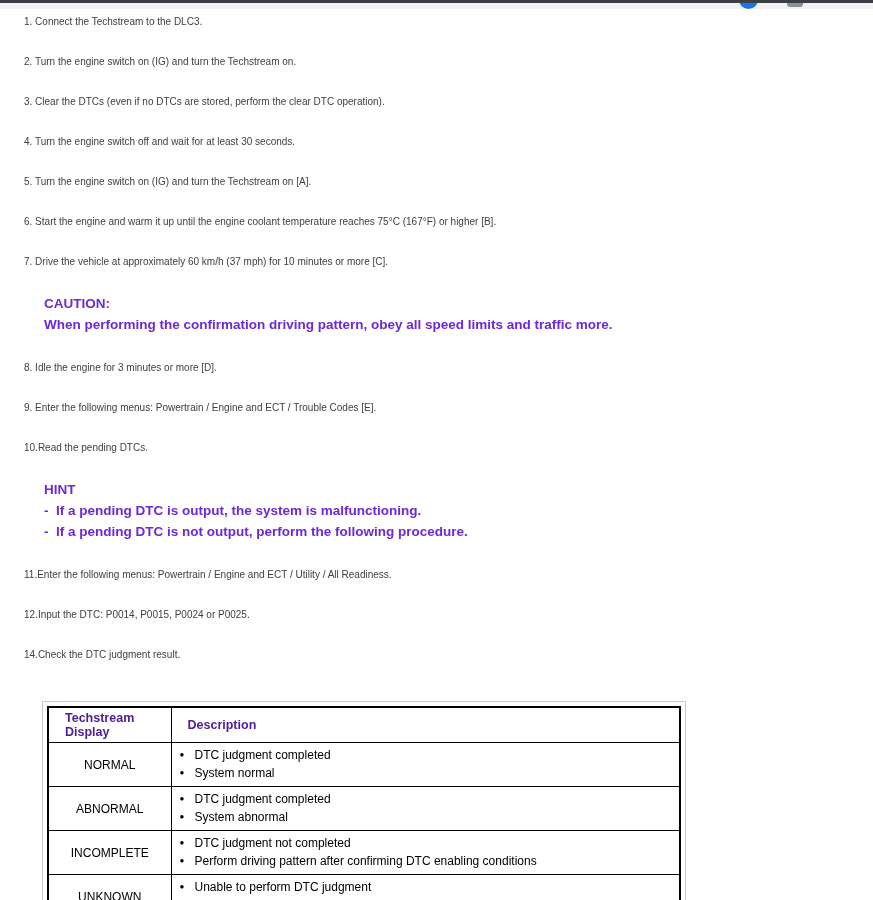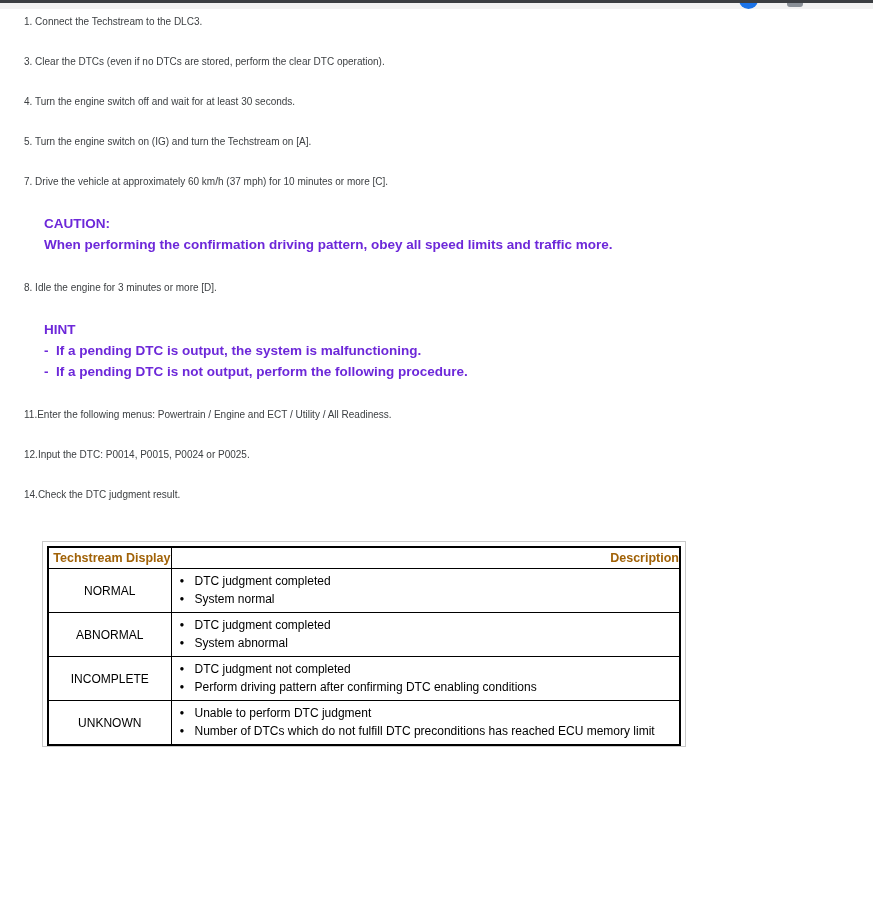--- a/index.html
+++ b/index.html
@@ -60,23 +60,23 @@
     border-collapse: collapse;
     border: 2px solid #000000;
   }
   table.dtc th, table.dtc td {
     border: 1px solid #000000;
     font-family: "Liberation Sans", sans-serif;
   }
   table.dtc th {
     font-size: 12.5px;
     font-weight: bold;
-    color: #a16207;
-    padding: 3px 0;
-    text-align: right;
+    color: #4c1d95;
+    padding: 3px 16px;
+    text-align: left;
     background: #ffffff;
   }
   td.disp {
     width: 123px;
     text-align: center;
     vertical-align: middle;
     font-size: 12px;
     color: #000;
     padding: 2px;
   }
@@ -102,31 +102,35 @@
 <body>
 
 <div class="topbar">
   <div class="partial-circle"></div>
   <div class="partial-glyph"></div>
 </div>
 
 <div class="content">
 
   <div class="step">1. Connect the Techstream to the DLC3.</div>
+  <div class="step">2. Turn the engine switch on (IG) and turn the Techstream on.</div>
   <div class="step">3. Clear the DTCs (even if no DTCs are stored, perform the clear DTC operation).</div>
   <div class="step">4. Turn the engine switch off and wait for at least 30 seconds.</div>
   <div class="step">5. Turn the engine switch on (IG) and turn the Techstream on [A].</div>
+  <div class="step">6. Start the engine and warm it up until the engine coolant temperature reaches 75°C (167°F) or higher [B].</div>
   <div class="step">7. Drive the vehicle at approximately 60 km/h (37 mph) for 10 minutes or more [C].</div>
 
   <div class="callout">
     <div class="callout-line">CAUTION:</div>
     <div class="callout-line">When performing the confirmation driving pattern, obey all speed limits and traffic more.</div>
   </div>
 
   <div class="step">8. Idle the engine for 3 minutes or more [D].</div>
+  <div class="step">9. Enter the following menus: Powertrain / Engine and ECT / Trouble Codes [E].</div>
+  <div class="step">10.Read the pending DTCs.</div>
 
   <div class="callout">
     <div class="callout-line">HINT</div>
     <div class="callout-line">-  If a pending DTC is output, the system is malfunctioning.</div>
     <div class="callout-line">-  If a pending DTC is not output, perform the following procedure.</div>
   </div>
 
   <div class="step">11.Enter the following menus: Powertrain / Engine and ECT / Utility / All Readiness.</div>
   <div class="step">12.Input the DTC: P0014, P0015, P0024 or P0025.</div>
   <div class="step">14.Check the DTC judgment result.</div>

